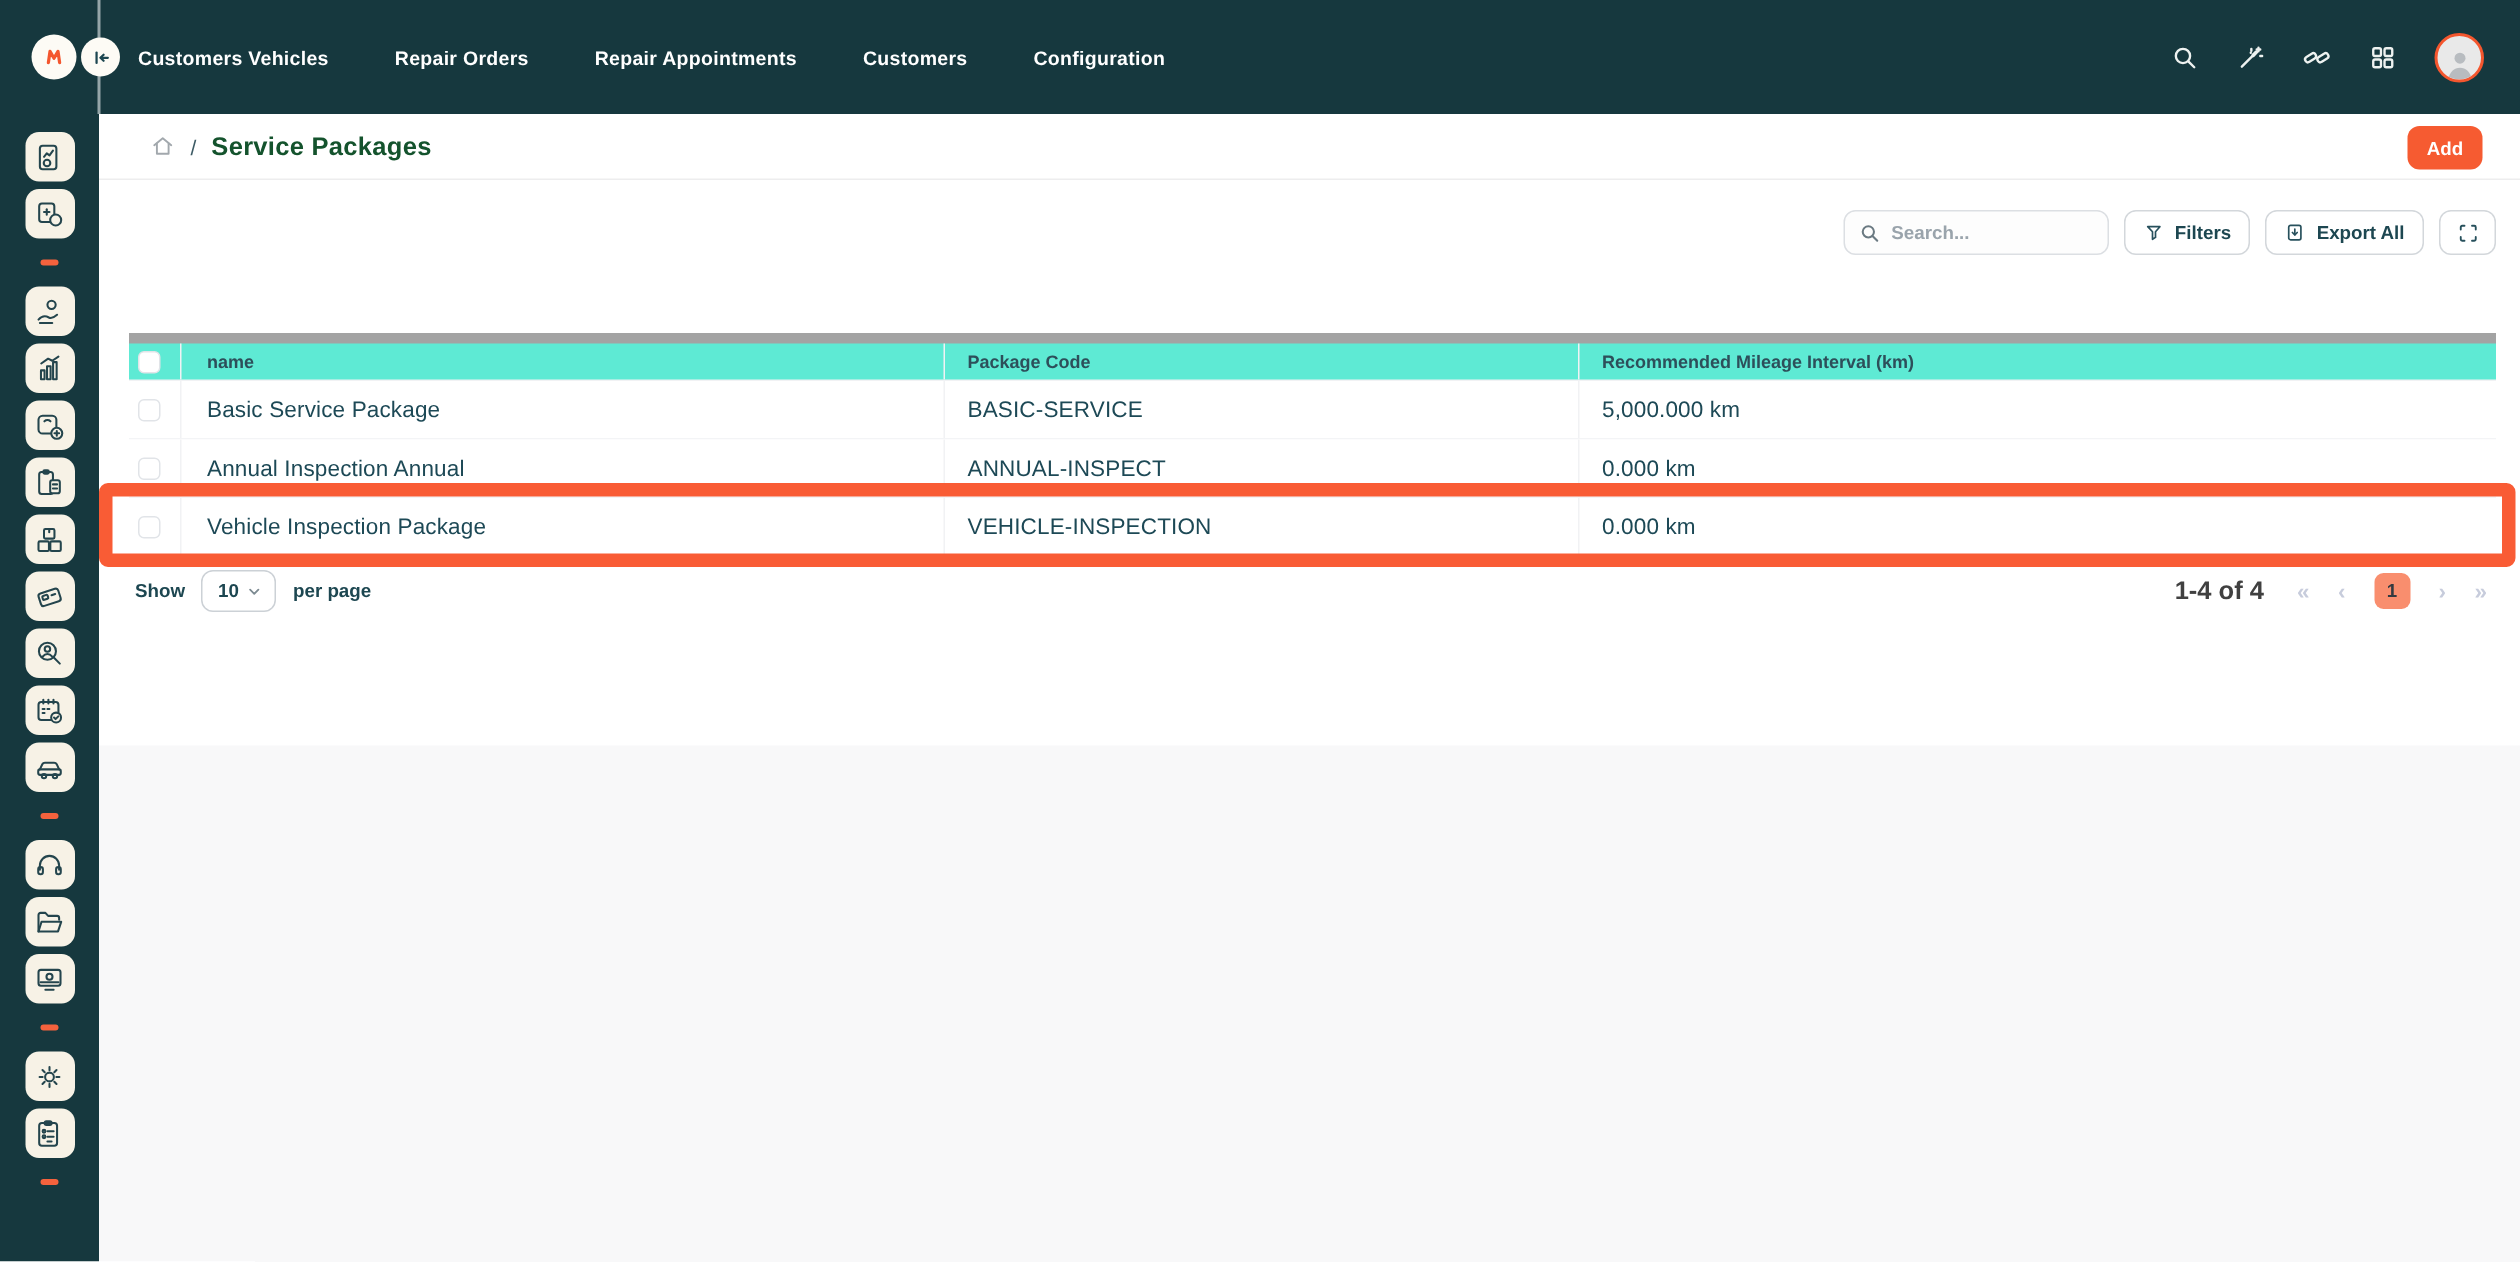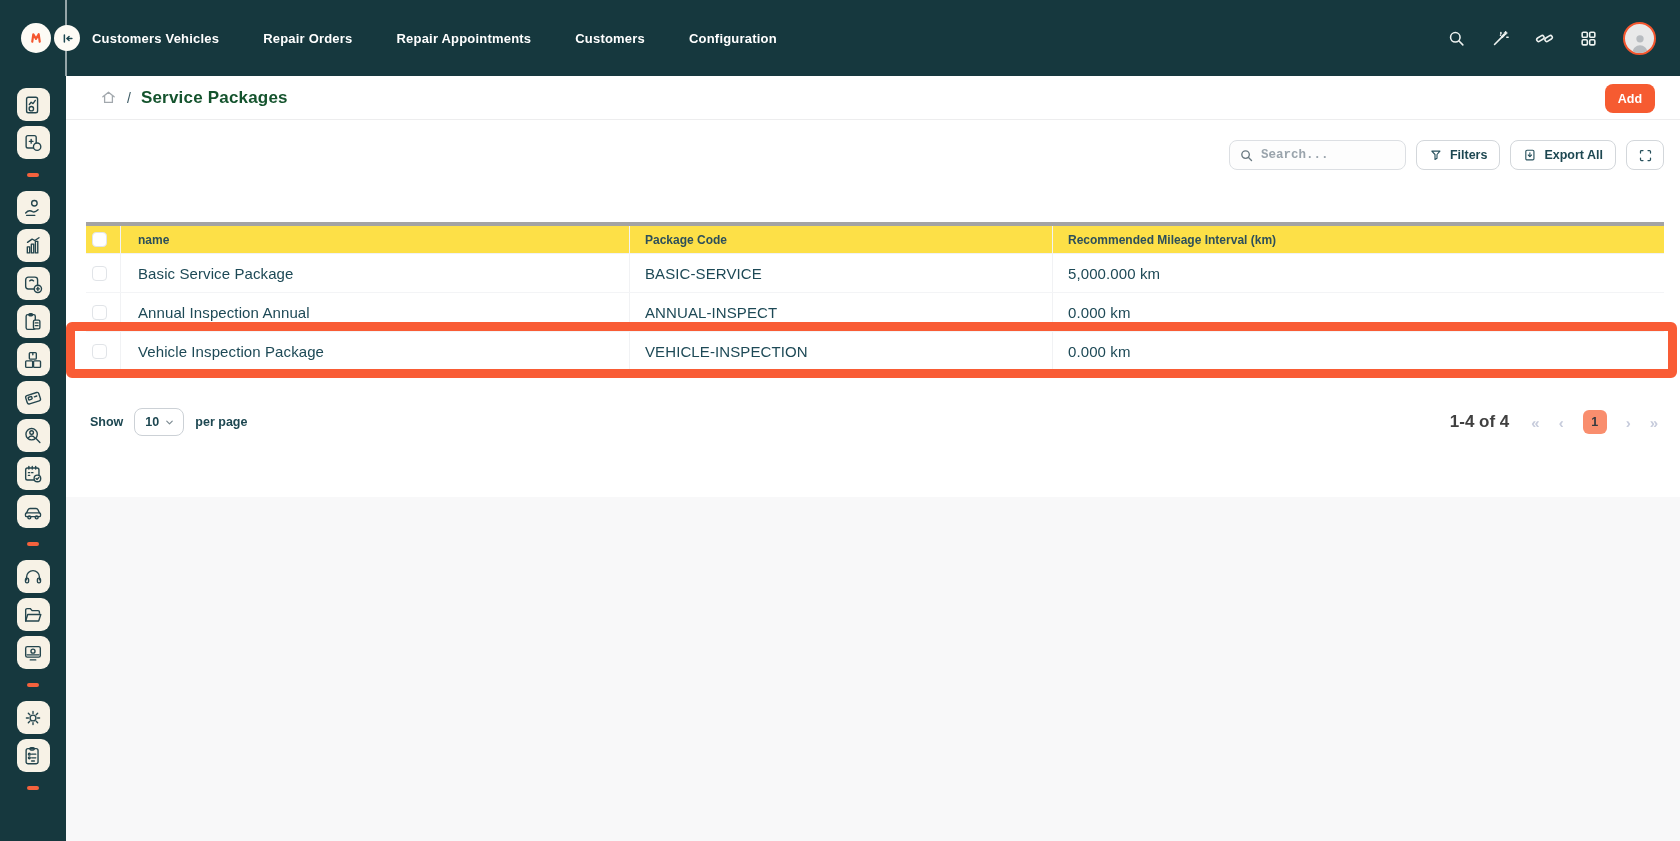--- a/index.html
+++ b/index.html
@@ -63,54 +63,54 @@
   }
 
   .toolbar { display:flex; justify-content:flex-end; align-items:center; gap:10px; padding:20px 16px 0 0; position:relative; z-index:3; }
   .search-box {
     width:177px; height:30px; border:1.5px solid #dcdfe3; border-radius:8px; background:#fdfdfd;
     display:flex; align-items:center; padding:0 9px; gap:7px;
   }
   .search-box svg { width:15px; height:15px; color:#6b7a82; flex:0 0 auto; }
   .search-box input {
     border:none; outline:none; background:transparent; width:100%;
-    font-family:Liberation Mono, monospace; font-size:12.5px; font-weight:600; color:#737373;
+    font-family:Liberation Sans, sans-serif; font-size:12.5px; font-weight:600; color:#737373;
   }
   .search-box input::placeholder { color:#9aa4ac; }
   .tool-btn {
     height:30px; border:1.5px solid #d3d7db; border-radius:8px; background:#ffffff;
     display:flex; align-items:center; gap:6px; padding:0 12px; cursor:pointer;
     font-family:inherit; font-size:12.5px; font-weight:700; color:#1d4751;
   }
   .tool-btn svg { width:15px; height:15px; color:#27505c; }
   .icon-only { width:38px; justify-content:center; padding:0; }
 
   
   .table-wrap { margin:52px 16px 0 20px; position:relative; }
   .t-head, .t-row { display:grid; grid-template-columns:34px 509px 423px 1fr; align-items:center; }
   .t-head {
-    height:32px; background:#fde047; border-top:4px solid #a3a3a3; border-bottom:1px solid #f1f2f4;
+    height:32px; background:#5eead4; border-top:7px solid #a3a3a3; border-bottom:1px solid #f1f2f4;
   }
   .t-head .t-cell { font-size:12px; font-weight:700; color:#2d4f5a; cursor:pointer; }
   .t-row { height:39px; border-bottom:1px solid #f3f4f6; background:#ffffff; cursor:pointer; position:relative; }
   .t-cell { padding-left:15px; height:100%; display:flex; align-items:center; overflow:hidden; white-space:nowrap; }
   .t-cell.name-col { padding-left:17px; }
   .t-cell:nth-child(n+2) { border-left:1px solid #f1f2f4; }
   .t-cell.cb-cell { padding-left:6px; border-left:none; }
   .t-row .t-cell { font-size:15px; font-weight:400; color:#1d4956; letter-spacing:.1px; }
   .checkbox {
     width:15px; height:15px; border:1.5px solid #e1e4e8; border-radius:4px; background:#ffffff; cursor:pointer; display:block;
   }
   .hl-frame {
     position:absolute; left:-20px; right:-13px; top:-10px; bottom:-8px;
     border:9px solid #f95c35; border-radius:6px; pointer-events:none; z-index:6;
   }
 
   
-  .pag-row { display:flex; justify-content:space-between; margin-top:36px; padding:0 22px 0 24px; height:30px; position:relative; z-index:3; }
+  .pag-row { display:flex; justify-content:space-between; margin-top:8px; padding:0 22px 0 24px; height:30px; position:relative; z-index:3; }
   .pag-left { display:flex; align-items:center; gap:11px; }
   .pag-label { font-size:12.5px; font-weight:700; color:#1d4751; }
   .size-select {
     width:50px; height:28px; border:1.5px solid #ccd1d6; border-radius:8px; background:#ffffff;
     display:flex; align-items:center; justify-content:space-between; padding:0 8px 0 10px; cursor:pointer;
   }
   .size-select .val { font-size:12.5px; font-weight:700; color:#1d4751; }
   .size-select svg { width:11px; height:11px; color:#7d8b92; }
   .pag-right { display:flex; align-items:center; gap:19px; }
   .range-text { font-size:17px; font-weight:700; color:#404040; margin-right:3px; }

